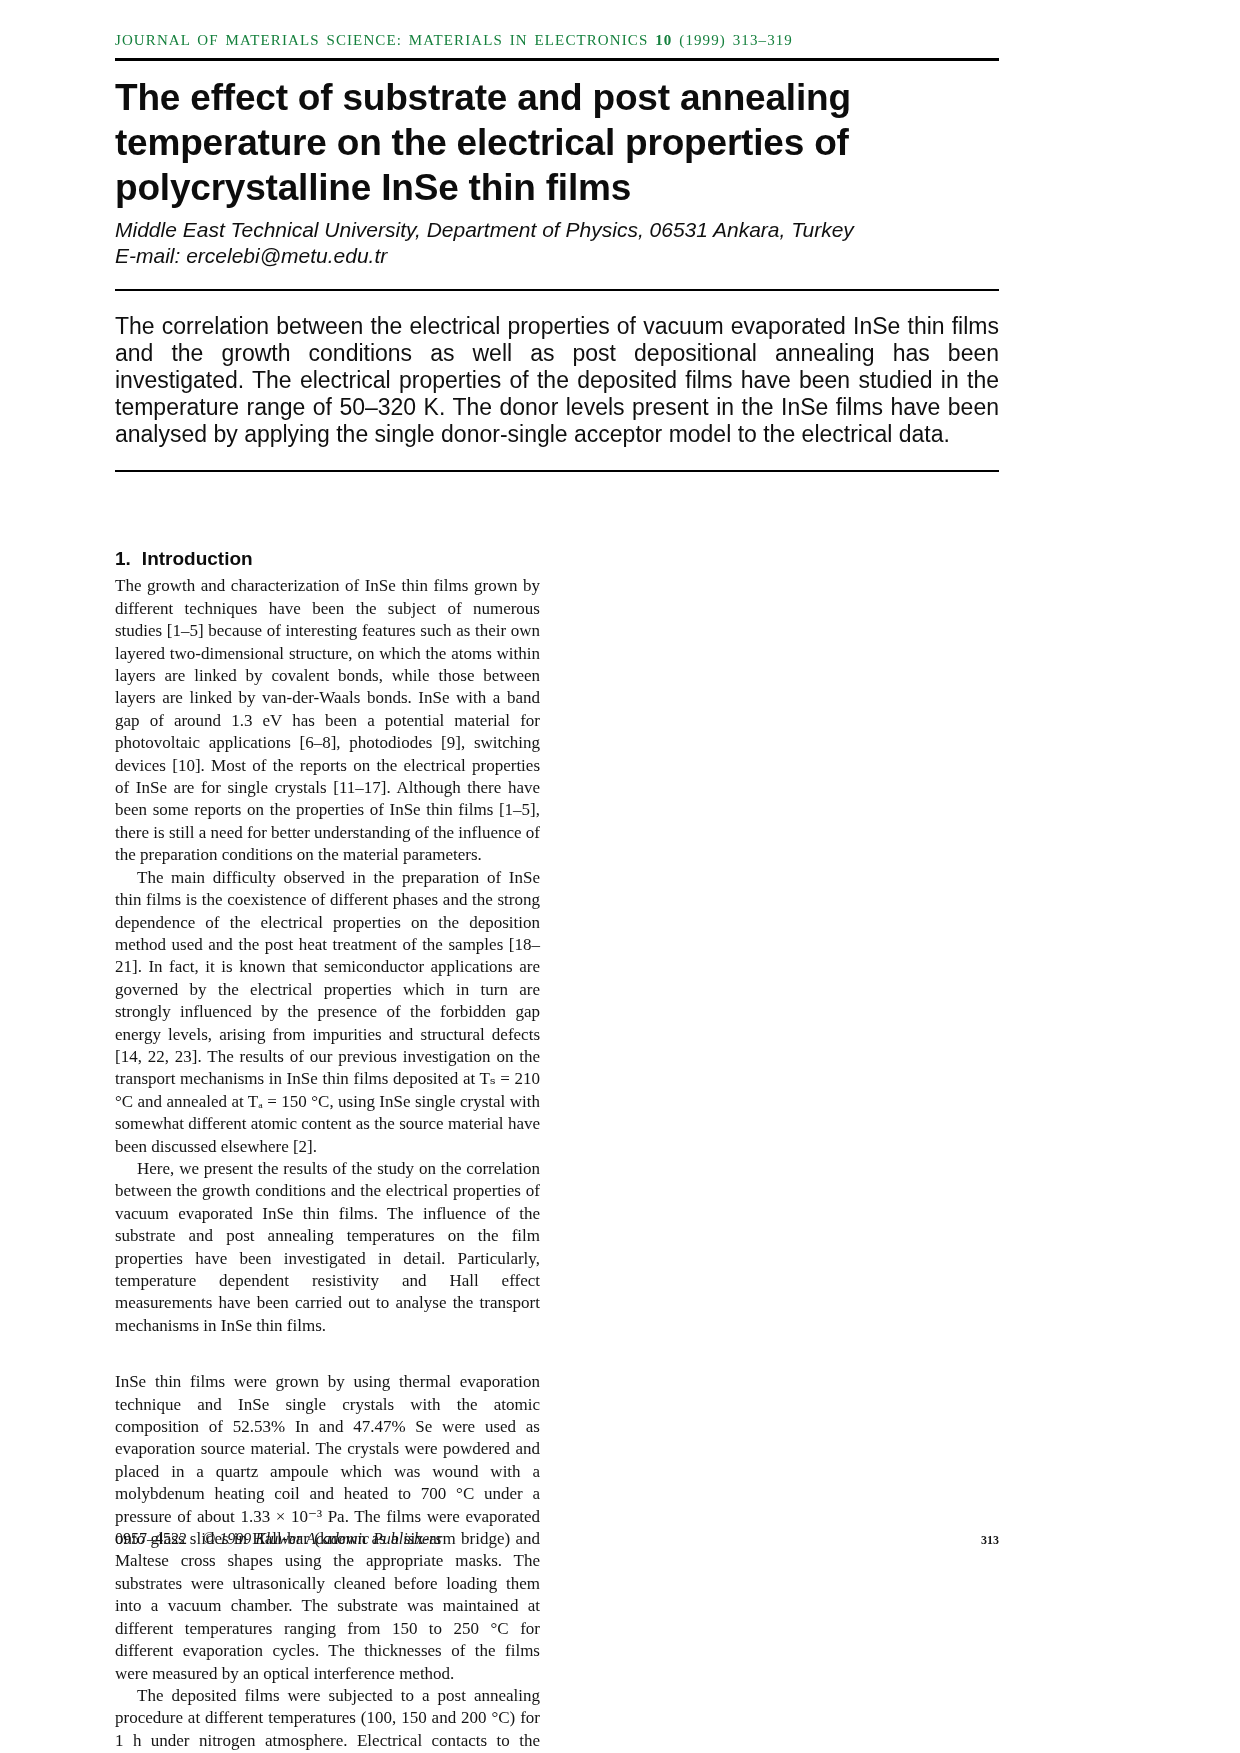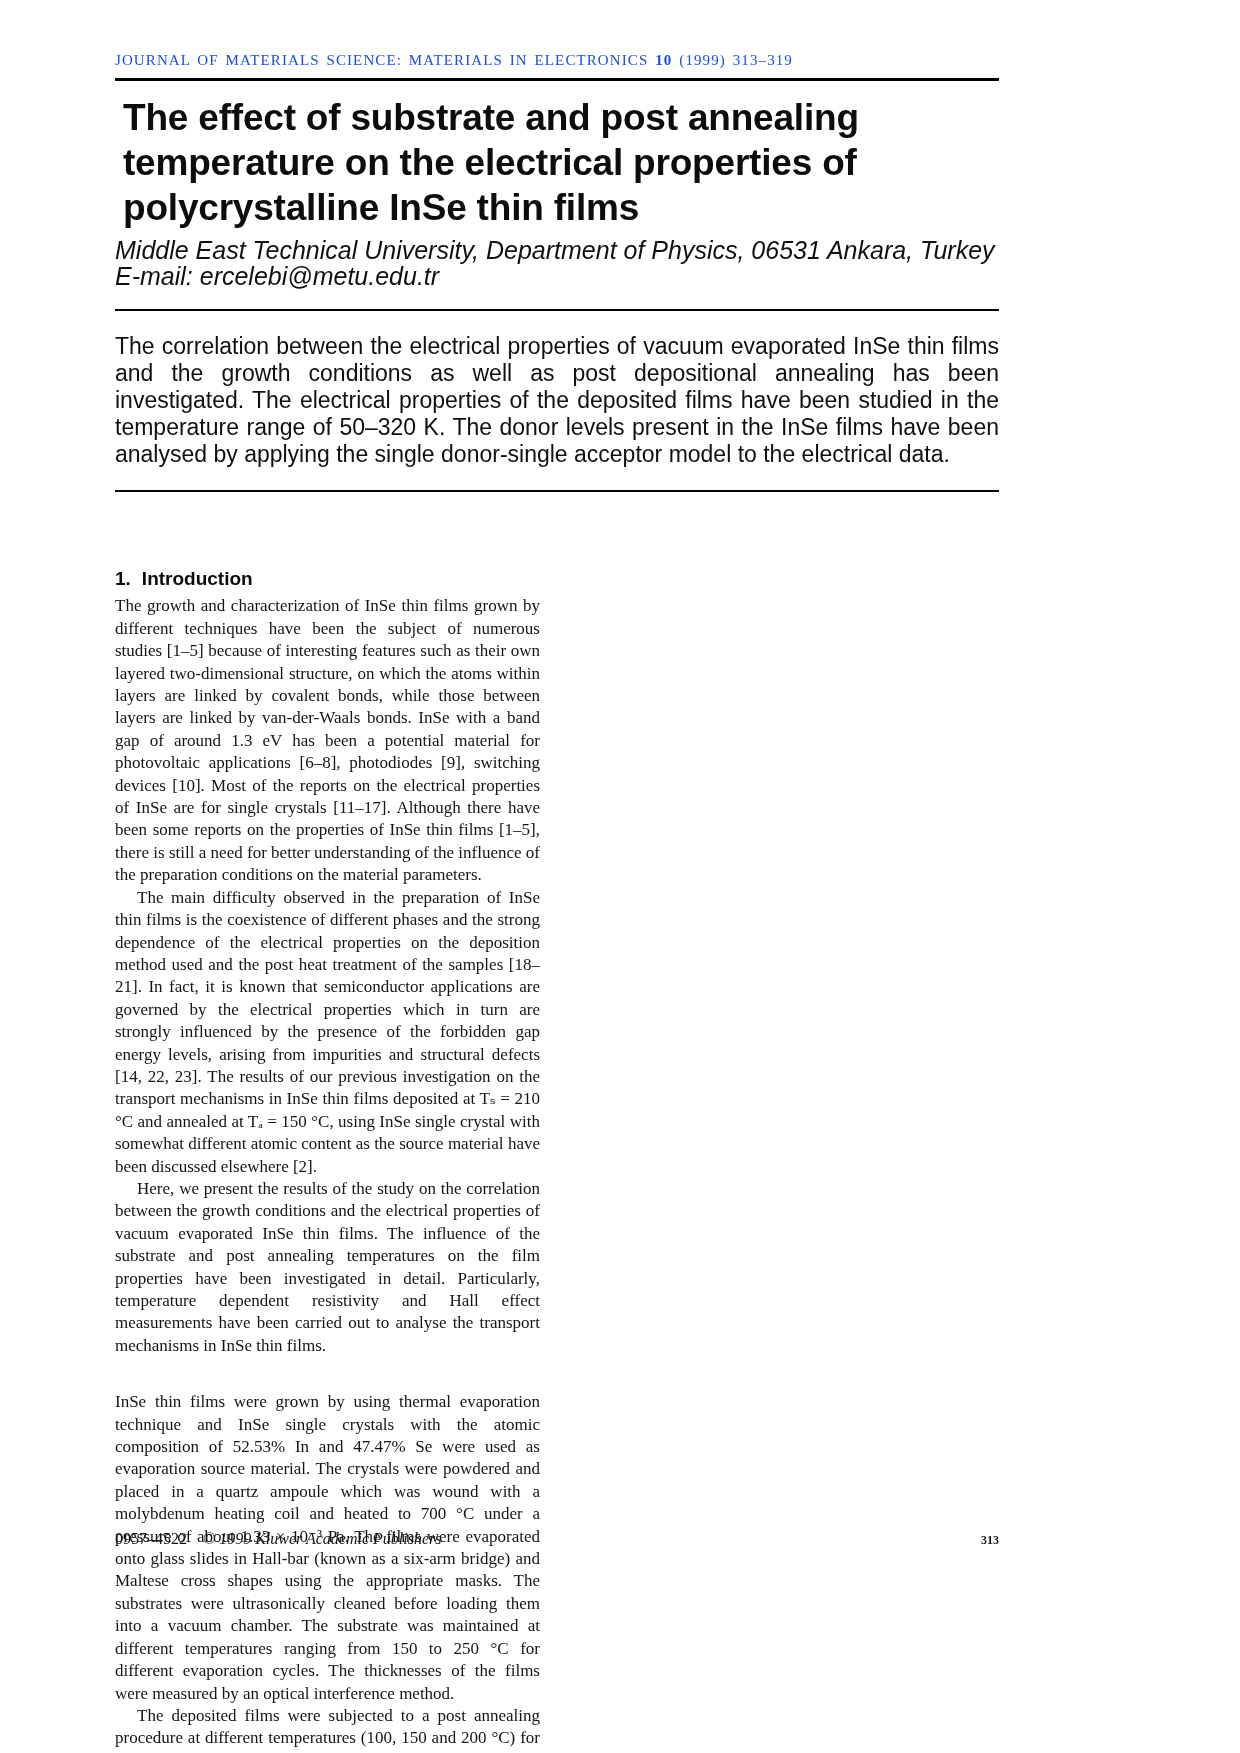--- a/index.html
+++ b/index.html
@@ -3,36 +3,36 @@
 <meta charset="utf-8">
 <style>
   html,body{margin:0;padding:0;}
   body{
     width:1240px;height:1753px;background:#ffffff;
     font-family:"Liberation Serif","DejaVu Serif",serif;color:#141414;
   }
   .page{position:relative;width:1240px;height:1753px;overflow:hidden;background:#ffffff;}
   .content{position:absolute;left:115px;top:0;width:884px;}
 
-  .journal-line{margin-top:52px;font-size:15px;letter-spacing:1.1px;word-spacing:2px;color:#1d4ed8;white-space:nowrap;}
+  .journal-line{margin-top:32px;font-size:15px;letter-spacing:1.1px;word-spacing:2px;color:#15803d;white-space:nowrap;}
   .journal-line .vol{font-weight:bold;}
 
   .rule{border:none;border-top:2px solid #000;margin:0;height:0;}
   .rule.header{margin-top:9px;border-top-width:3px;}
   .rule.above-abstract{margin-top:20px;}
   .rule.below-abstract{margin-top:22px;}
 
   h1.title{
     font-family:"Liberation Sans","DejaVu Sans",sans-serif;font-weight:bold;
-    font-size:37px;line-height:45px;letter-spacing:-0.2px;margin:14px 0 0 8px;color:#0d0d0d;
+    font-size:37px;line-height:45px;letter-spacing:-0.2px;margin:14px 0 0 0;color:#0d0d0d;
     width:790px;
   }
 
   .authors{margin-top:34px;font-family:"Liberation Sans","DejaVu Sans",sans-serif;font-size:20px;letter-spacing:1.6px;color:#101010;}
-  .affiliation,.email{font-family:"Liberation Sans","DejaVu Sans",sans-serif;font-style:italic;font-size:25px;line-height:26px;color:#101010;}
+  .affiliation,.email{font-family:"Liberation Sans","DejaVu Sans",sans-serif;font-style:italic;font-size:21px;line-height:26px;color:#101010;}
   .affiliation{margin-top:7px;}
 
   .abstract{
     margin:22px 0 0 0;font-family:"Liberation Sans","DejaVu Sans",sans-serif;
     font-size:23px;line-height:27px;text-align:justify;color:#101010;
   }
 
   .columns{display:flex;gap:34px;margin-top:76px;flex-direction:column;}
   .col{width:425px;font-size:17px;line-height:22.4px;text-align:justify;color:#141414;}
   h2.sec{font-family:"Liberation Sans","DejaVu Sans",sans-serif;font-size:19px;font-weight:bold;margin:0 0 5px 0;color:#0d0d0d;text-align:left;}

